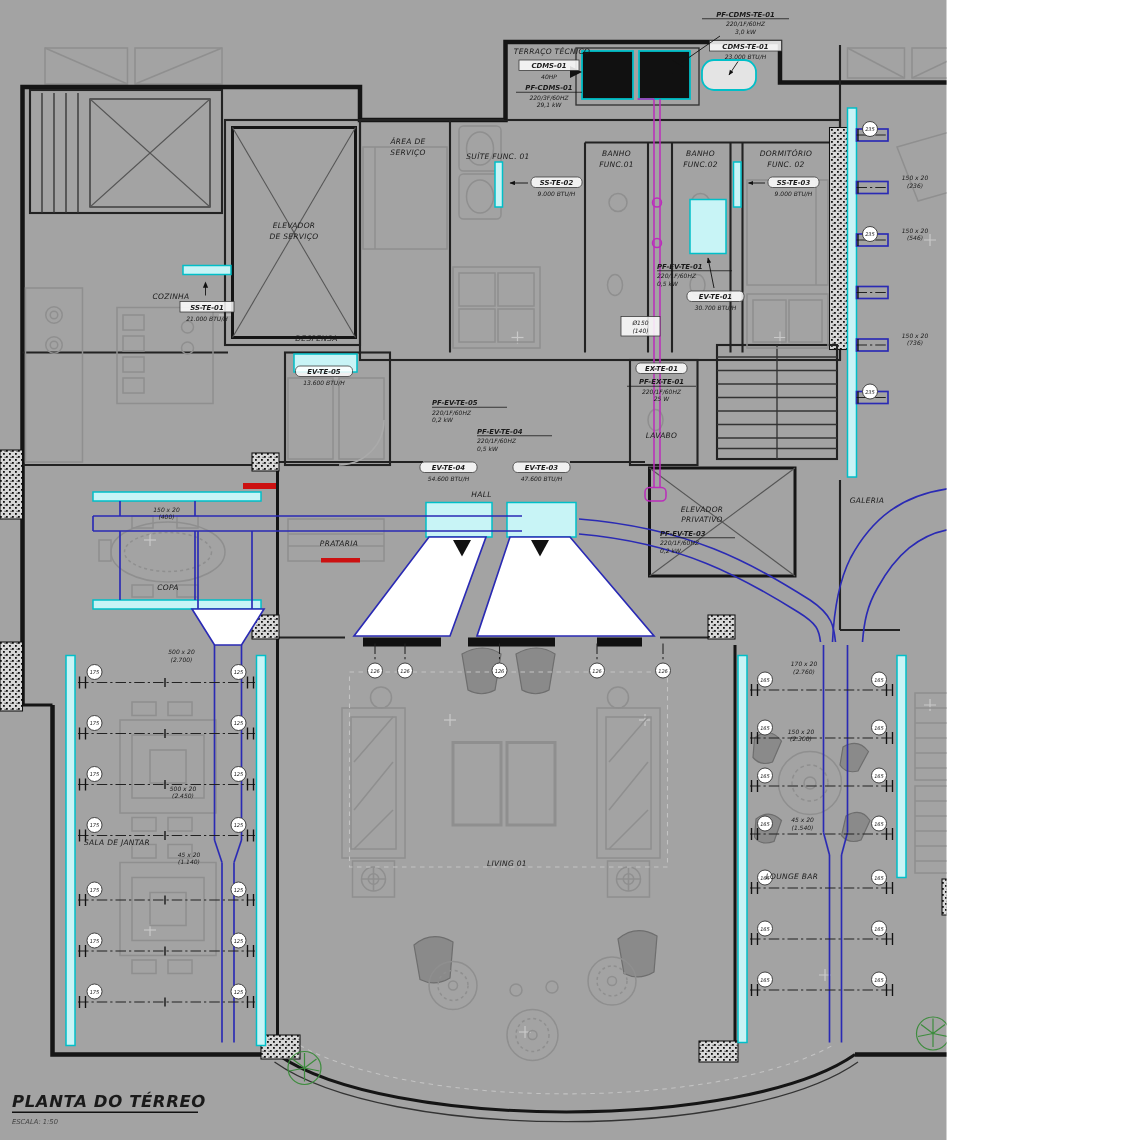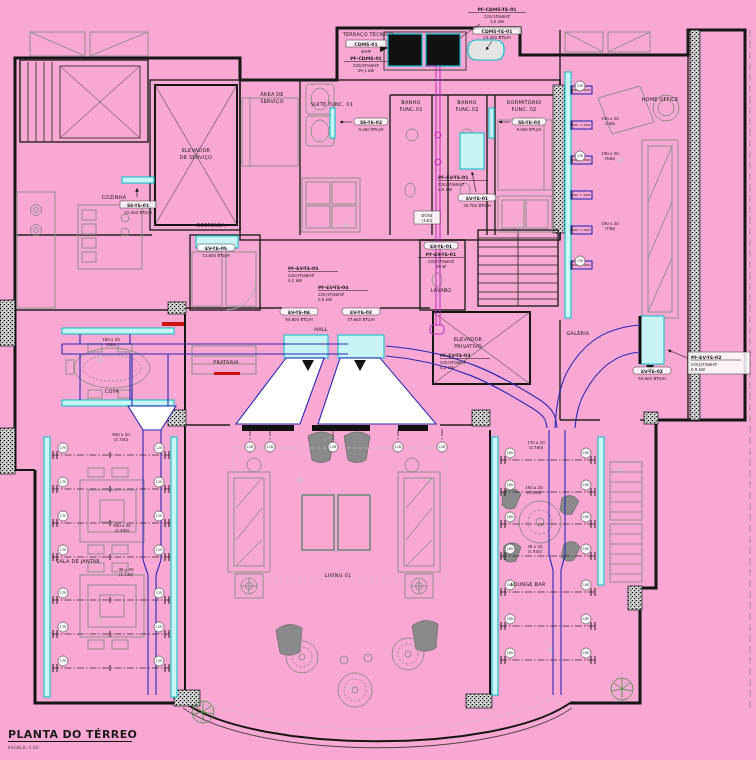--- a/index.html
+++ b/index.html
@@ -1,16 +1,16 @@
 <!DOCTYPE html>
 <html style="--paper: #ffffff; --ink: #1a1a1a; --wall: #151515; --furniture: #8f8f8f; --diffuser: #00bfc8; --diffuser_fill: #c8f4f6; --duct: #2a2ab4; --refrigerant: #bb2dbb; --alert: #cc1111; --plant: #3d8c3d; --grid: #c9c9c9;"><head>
 <meta charset="utf-8">
 <style>
   html,body{margin:0;padding:0;background:#fff;}
-  .sheet{position:relative;width:756px;height:760px;background:#f9a8d4;overflow:hidden;}
+  .sheet{position:relative;width:631px;height:760px;background:#a3a3a3;overflow:hidden;font-style:italic;}
   svg text{font-family:"DejaVu Sans",sans-serif;fill:#1a1a1a;}
   .rm{font-size:5px;text-anchor:middle;letter-spacing:.2px;}
   .eq{font-size:4.6px;text-anchor:middle;font-weight:bold;}
   .eqs{font-size:4px;text-anchor:middle;}
   .eql{font-size:4.6px;text-anchor:start;font-weight:bold;}
   .eqsl{font-size:4px;text-anchor:start;}
   .dl{font-size:4px;text-anchor:middle;}
   .tg{font-size:3.4px;text-anchor:middle;}
   .ttl{font-size:11px;font-weight:bold;letter-spacing:.4px;}
   .sc{font-size:4.5px;fill:#444;}

